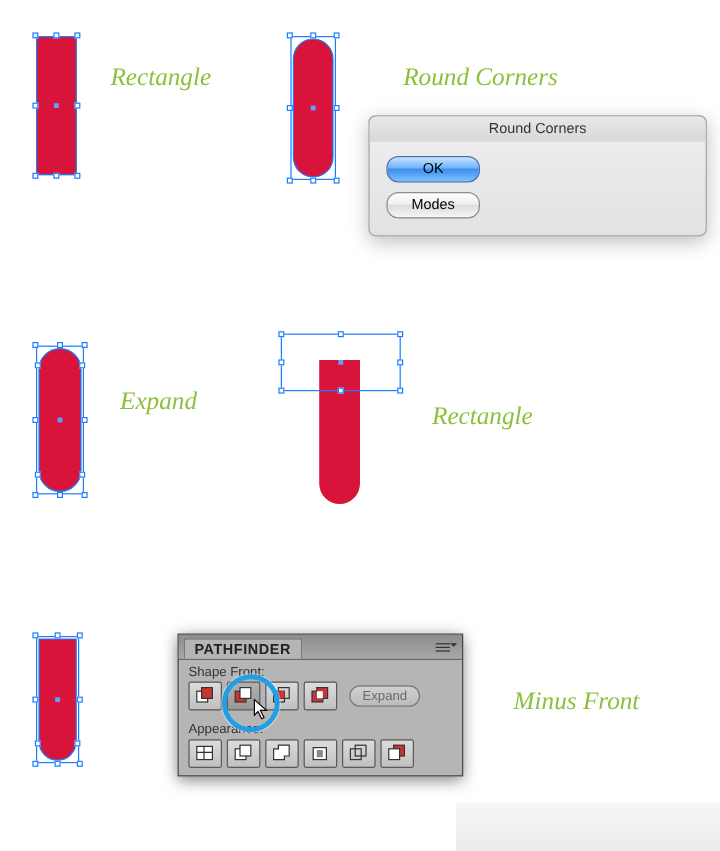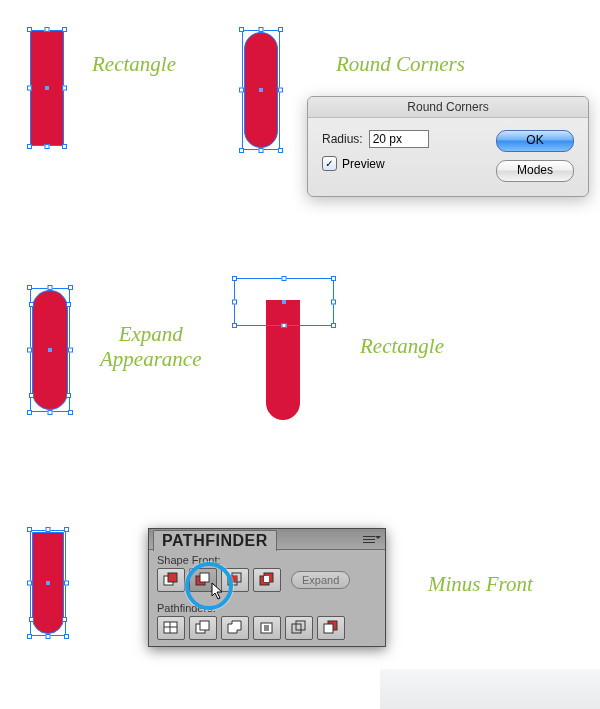--- a/index.html
+++ b/index.html
@@ -125,21 +125,21 @@
     box-shadow:0 3px 12px rgba(0,0,0,.5);
     font-family:"Lucida Grande",Arial,sans-serif; font-size:11px; color:#222;
   }
   .panel-tabs {
     display:flex; align-items:center; background:linear-gradient(#8d8d8d,#a8a8a8);
     border-bottom:1px solid #6a6a6a; height:20px; position:relative;
   }
   .panel-tab {
     margin-top:2px; margin-left:4px;
     background:#b5b5b5; border:1px solid #6a6a6a; border-bottom:none;
-    padding:1px 8px; font-weight:bold; font-size:16px; letter-spacing:.5px;
+    padding:1px 8px; font-weight:bold; font-size:12px; letter-spacing:.5px;
     border-radius:2px 2px 0 0;
     text-align:center;
   }
   .panel-menu {
     position:absolute; right:4px; top:3px; width:20px; height:14px;
     display:flex; flex-direction:column; justify-content:center; gap:2px;
     cursor:pointer;
   }
   .panel-menu div{ height:1px; background:#333; width:12px; margin-left:2px; }
   .panel-menu::after{
@@ -203,30 +203,20 @@
   <div class="handle" style="left:50%;bottom:-3px;transform:translateX(-50%)"></div>
   <div class="handle" style="left:-3px;top:50%;transform:translateY(-50%)"></div>
   <div class="handle" style="right:-3px;top:50%;transform:translateY(-50%)"></div>
   <div class="dot-center"></div>
 </div>
 <div class="label" style="left:336px;top:52px">Round Corners</div>
 
 <div class="dialog">
   <div class="dialog-title">Round Corners</div>
   <div class="dialog-body">
-    <div class="dlg-left">
-      <div class="dlg-row">
-        <label>Radius:</label>
-        <input class="dlg-input" value="20 px" style="">
-      </div>
-      <div class="chk">
-        <div class="chk-box">✓</div>
-        <span>Preview</span>
-      </div>
-    </div>
     <div class="dlg-buttons">
       <div class="aqua-btn aqua-ok">OK</div>
       <div class="aqua-btn aqua-cancel">Modes</div>
     </div>
   </div>
 </div>
 
 <div class="rect3-wrap">
   <div class="rect3 red path-stroke"></div>
   <div class="rect3-box sel-box"></div>
@@ -238,21 +228,21 @@
   <div class="handle" style="left:50%;bottom:-3px;transform:translateX(-50%)"></div>
   <div class="handle" style="left:-3px;top:50%;transform:translateY(-50%)"></div>
   <div class="handle" style="right:-3px;top:50%;transform:translateY(-50%)"></div>
   <div class="handle" style="left:-1px;top:14px"></div>
   <div class="handle" style="right:-1px;top:14px"></div>
   <div class="handle" style="left:-1px;bottom:14px"></div>
   <div class="handle" style="right:-1px;bottom:14px"></div>
   <div class="dot-center"></div>
 </div>
 <div class="label centered" style="left:100px;top:322px">
-  <span>Expand</span><br><span>Appearance</span>
+  <span>Expand</span><br>
 </div>
 
 <div class="rect4-shape red"></div>
 <div class="rect4-overlay sel-box">
   <div class="handle" style="left:-3px;top:-3px"></div>
   <div class="handle" style="right:-3px;top:-3px"></div>
   <div class="handle" style="left:-3px;bottom:-3px"></div>
   <div class="handle" style="right:-3px;bottom:-3px"></div>
   <div class="handle" style="left:50%;top:-3px;transform:translateX(-50%)"></div>
   <div class="handle" style="left:50%;bottom:-3px;transform:translateX(-50%)"></div>
@@ -310,21 +300,21 @@
     </div>
     <div class="pf-btn">
       <svg viewBox="0 0 18 16">
           <rect x="2" y="4" width="9" height="9" fill="#c33" stroke="#333"></rect>
           <rect x="6" y="1" width="9" height="9" fill="#c33" stroke="#333"></rect>
           <rect x="6" y="4" width="5" height="6" fill="#fff"></rect>
         </svg>
     </div>
     <div class="expand-btn">Expand</div>
   </div>
-  <div class="panel-section-lbl">Pathfinders:</div>
+  <div class="panel-section-lbl">Appearance:</div>
   <div class="panel-row">
     <div class="pf-btn">
         <svg viewBox="0 0 18 16">
           <rect x="2" y="2" width="13" height="11" fill="#fff" stroke="#333"></rect>
           <line x1="8" y1="2" x2="8" y2="13" stroke="#333"></line>
           <line x1="2" y1="7" x2="15" y2="7" stroke="#333"></line>
         </svg>
       </div>
     <div class="pf-btn">
         <svg viewBox="0 0 18 16">

